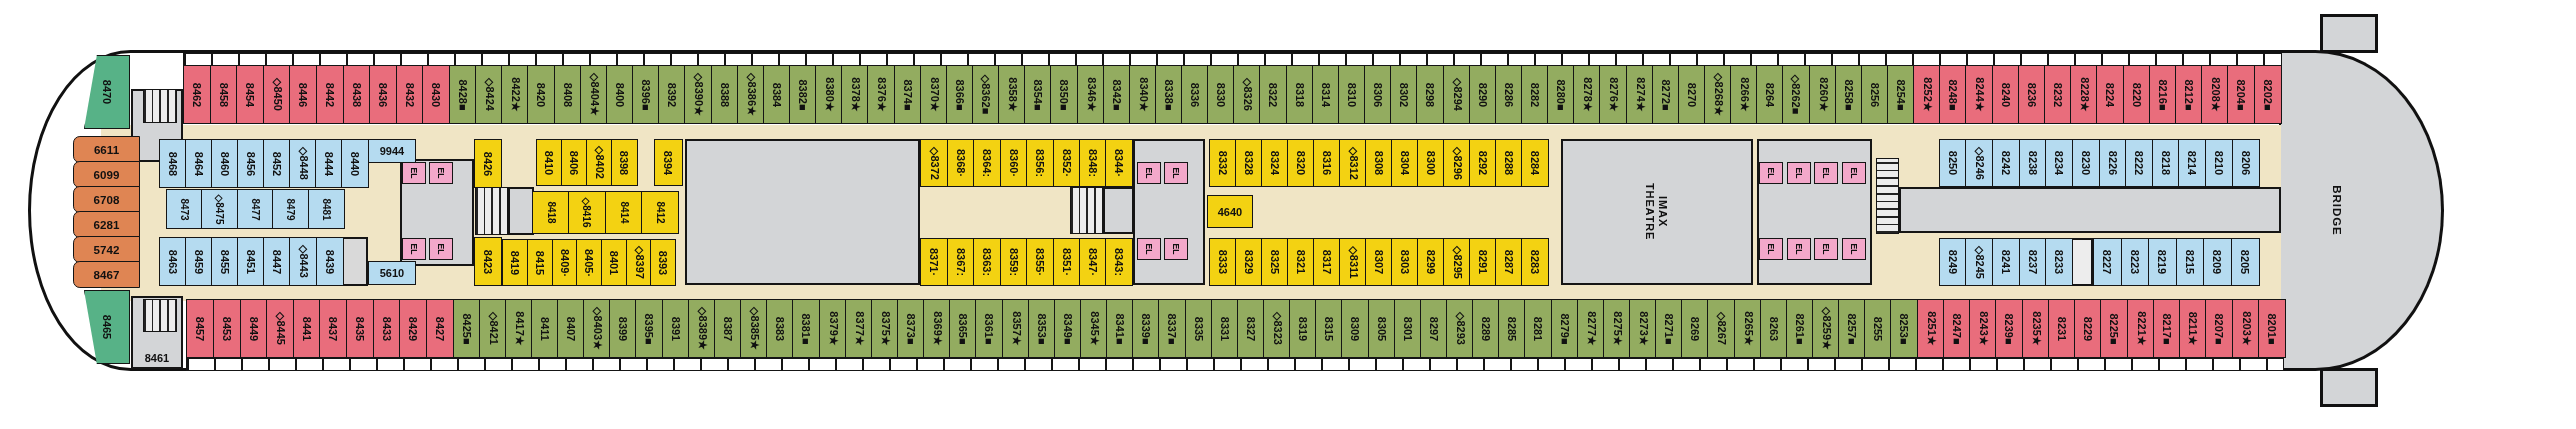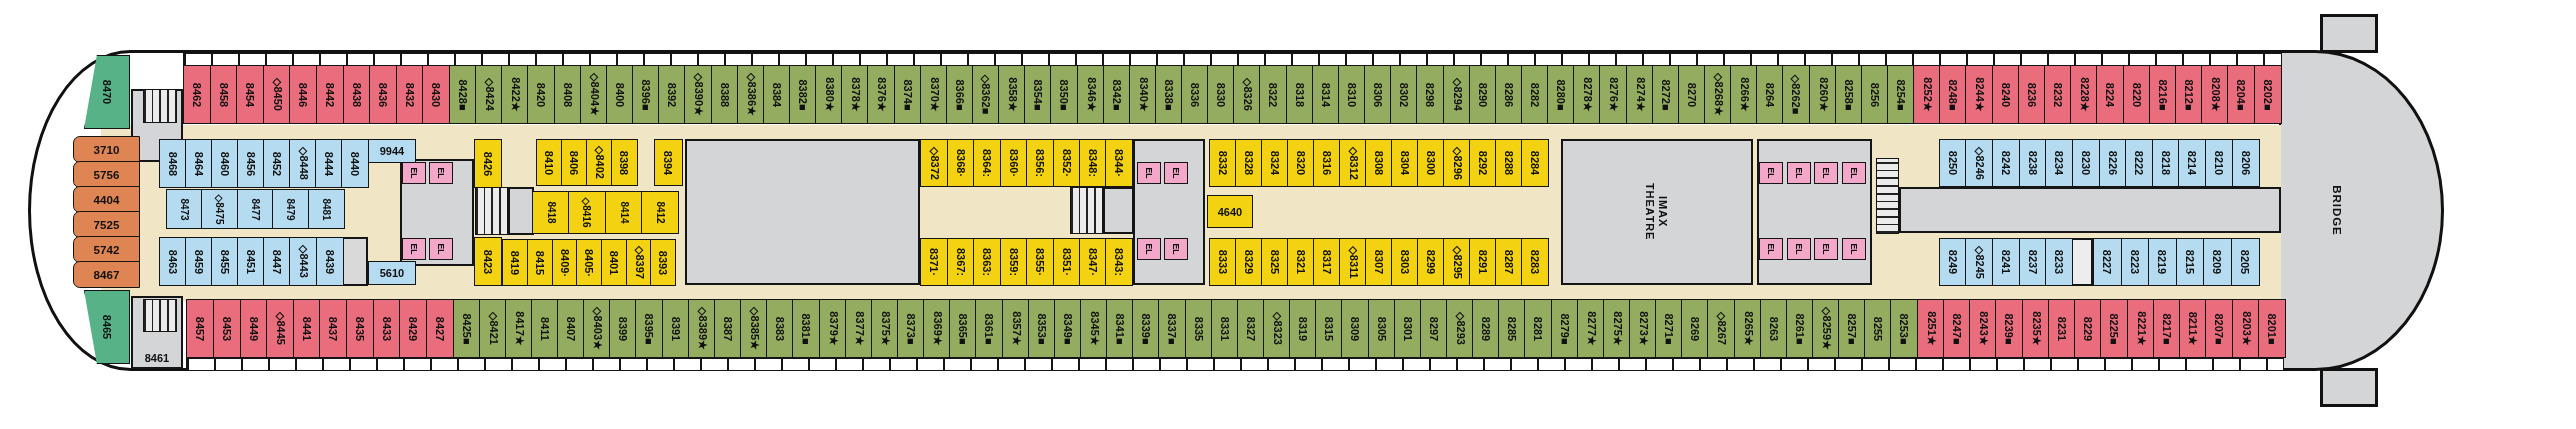--- a/index.html
+++ b/index.html
@@ -921,30 +921,30 @@
       <div class="hcab" style="left: 368px; top: 139px; width: 48px; height: 24px; background: rgb(181, 219, 240);">
         <span class="lbl">9944</span>
       </div>
       <div class="hcab" style="left: 368px; top: 261px; width: 48px; height: 24px; background: rgb(181, 219, 240);">
         <span class="lbl">5610</span>
       </div>
       <div class="hcab" style="left: 1207px; top: 195px; width: 46px; height: 33px; background: rgb(243, 210, 18);">
         <span class="lbl">4640</span>
       </div>
       <div class="ocab" style="left: 73px; top: 136px; width: 67px; height: 27px;">
-        <span class="lbl">3710</span>
+        <span class="lbl">6611</span>
       </div>
       <div class="ocab" style="left: 73px; top: 161px; width: 67px; height: 27px;">
-        <span class="lbl">5756</span>
+        <span class="lbl">6099</span>
       </div>
       <div class="ocab" style="left: 73px; top: 186px; width: 67px; height: 27px;">
-        <span class="lbl">4404</span>
+        <span class="lbl">6708</span>
       </div>
       <div class="ocab" style="left: 73px; top: 211px; width: 67px; height: 27px;">
-        <span class="lbl">7525</span>
+        <span class="lbl">6281</span>
       </div>
       <div class="ocab" style="left: 73px; top: 236px; width: 67px; height: 27px;">
         <span class="lbl">5742</span>
       </div>
       <div class="ocab" style="left: 73px; top: 261px; width: 67px; height: 27px;">
         <span class="lbl">8467</span>
       </div>
       <div class="corner" style="left: 84px; top: 55px; width: 46px; height: 74px; clip-path: polygon(28% 0px, 100% 0px, 100% 100%, 0px 100%);">
         <span class="lbl">8470</span>
       </div>

